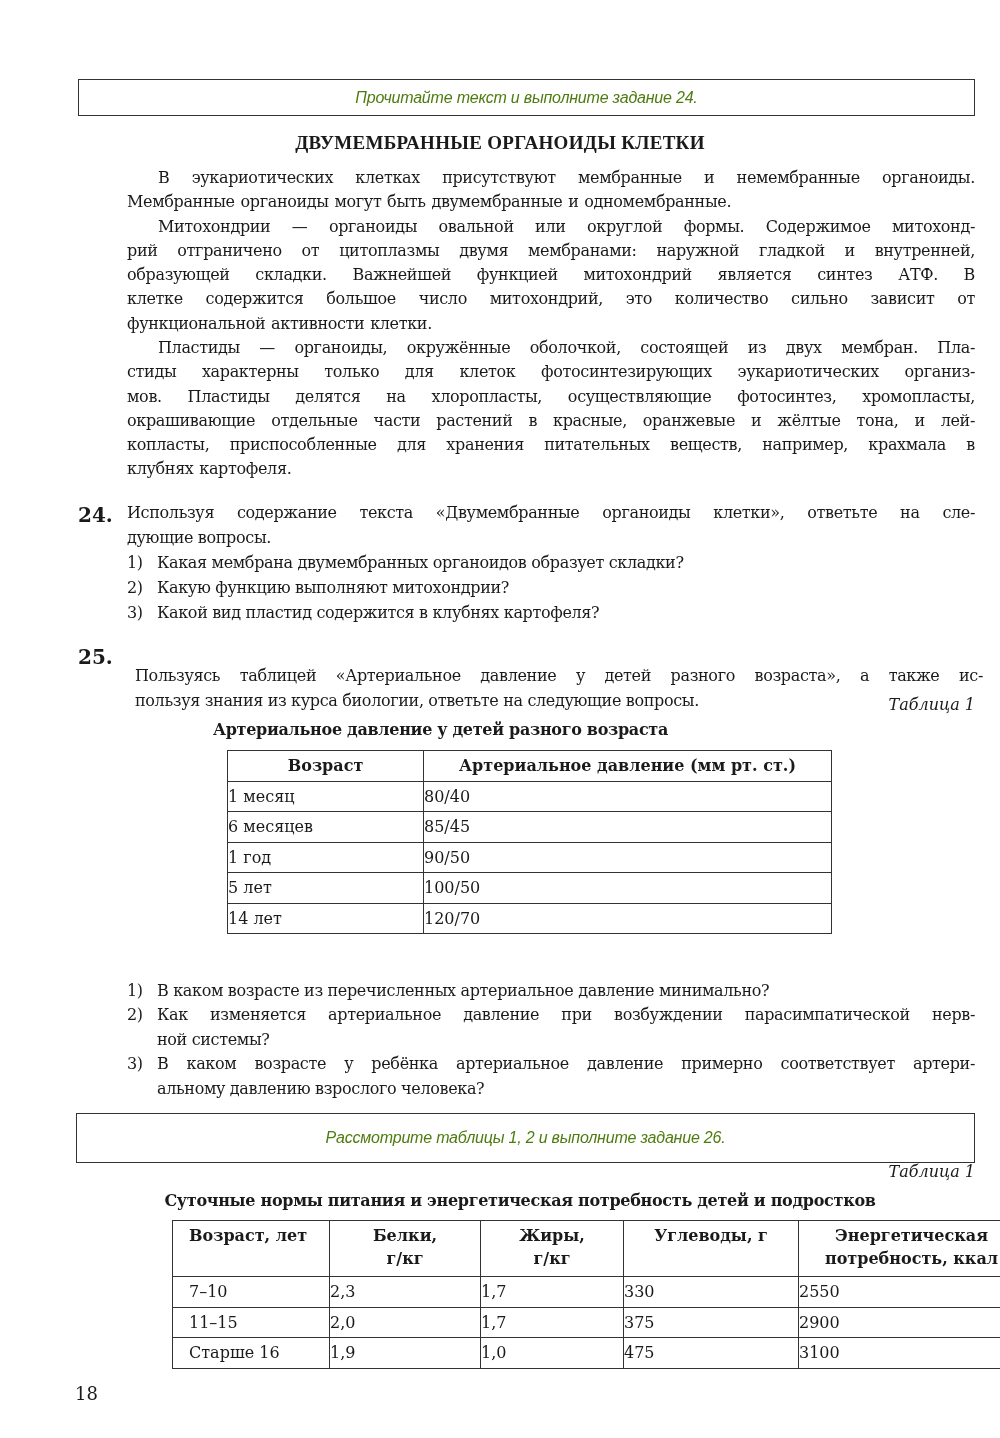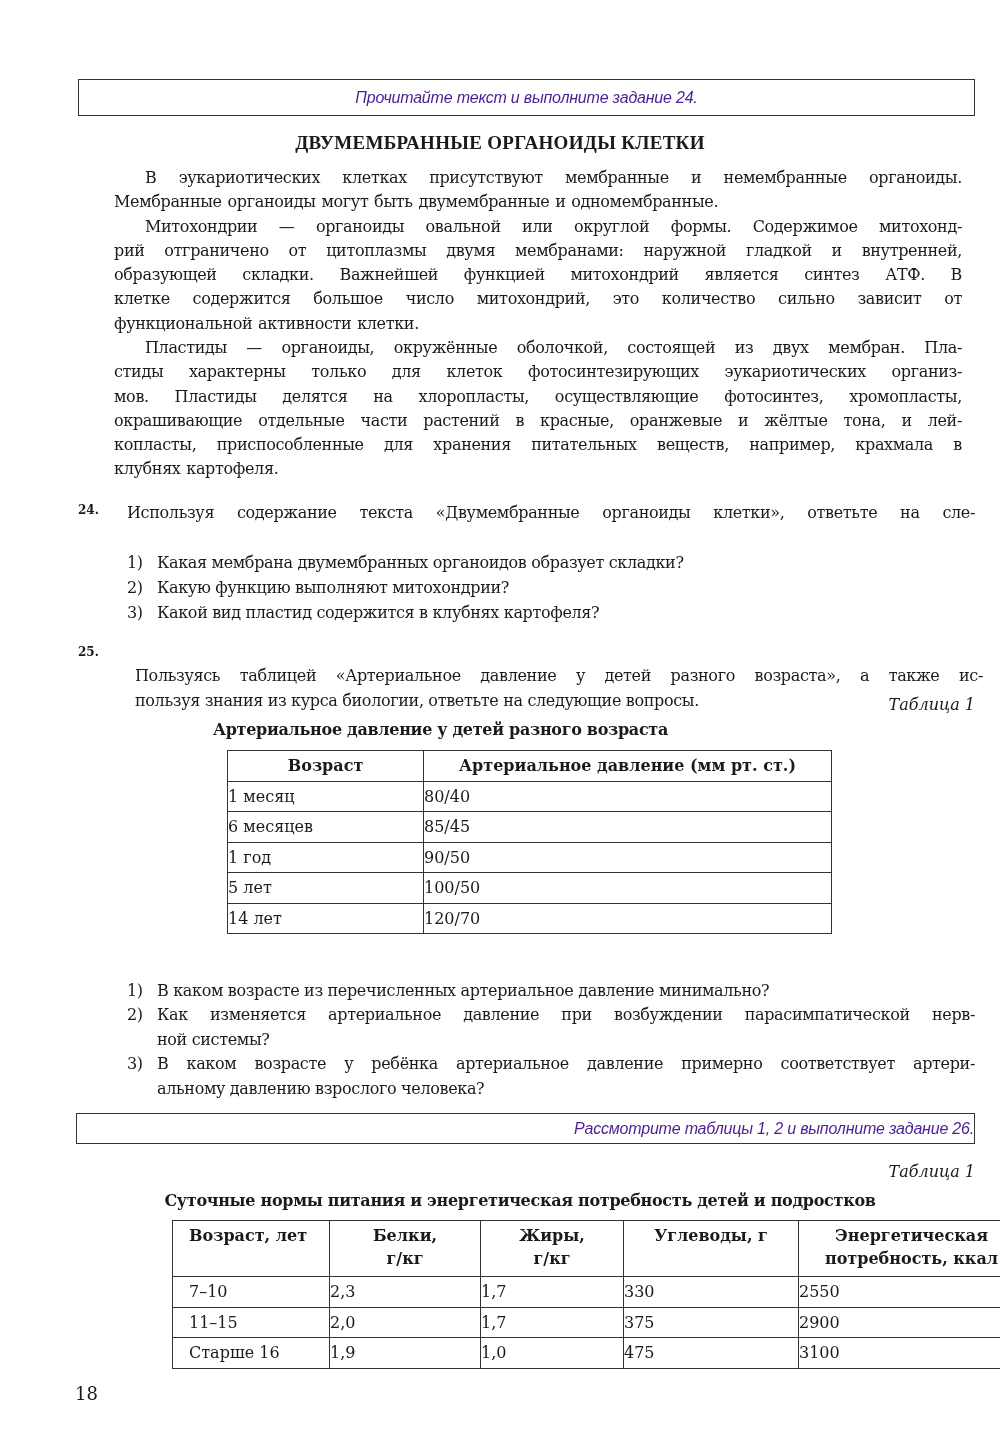--- a/index.html
+++ b/index.html
@@ -1,29 +1,29 @@
 <!DOCTYPE html>
 <html><head>
 <meta charset="utf-8">
 <style>
   html, body { margin: 0; padding: 0; background: #ffffff; }
   body { width: 1000px; height: 1438px; position: relative; overflow: hidden;
          font-family: "DejaVu Serif", "Liberation Serif", serif; color: #1a1a1a; }
   .instr-box { position: absolute; border: 1.3px solid #333; box-sizing: border-box;
                display: flex; align-items: center; justify-content: center;
                font-family: "Liberation Sans", "DejaVu Sans", sans-serif; font-style: italic;
-               font-size: 16px; color: #4c1d95; letter-spacing: -0.2px; }
+               font-size: 16px; color: #4d7c0f; letter-spacing: -0.2px; }
   .title { position: absolute; left: 0; width: 1000px; text-align: center; top: 132px;
            font-family: "Liberation Serif", serif; font-weight: bold; font-size: 19px; letter-spacing: 0.3px; }
-  .para { position: absolute; left: 114px; width: 848px; font-size: 16px; line-height: 24.3px;
+  .para { position: absolute; left: 127px; width: 848px; font-size: 16px; line-height: 24.3px;
           text-align: justify; font-family: "DejaVu Serif", serif; letter-spacing: -0.35px; word-spacing: 1px; }
   .para .line { display: block; height: 24.3px; white-space: nowrap; text-align-last: justify; text-align: justify; }
   .para .line.last { text-align-last: left; }
   .para .line.indent { padding-left: 31px; }
-  .qnum { position: absolute; left: 78px; font-weight: bold; font-size: 12px; font-family: "DejaVu Serif", serif; }
+  .qnum { position: absolute; left: 78px; font-weight: bold; font-size: 20px; font-family: "DejaVu Serif", serif; }
   .q { position: absolute; left: 127px; width: 848px; font-size: 16px; line-height: 24.5px;
        font-family: "DejaVu Serif", serif; letter-spacing: -0.35px; }
   .q .line { display: block; height: 24.5px; white-space: nowrap; text-align: justify; text-align-last: justify; }
   .q .line.last { text-align-last: left; }
   .sub { position: absolute; font-size: 16px; line-height: 24.5px; font-family: "DejaVu Serif", serif; letter-spacing: -0.35px; }
   .sub .n { position: absolute; left: 0; }
   .sub .t { position: absolute; left: 30px; white-space: nowrap; }
   .sub .t .line { display: block; height: 24.5px; text-align: justify; text-align-last: justify; }
   .sub .t .line.last { text-align-last: left; }
   .caption-right { position: absolute; right: 25px; font-style: italic; font-size: 16px;
@@ -66,20 +66,21 @@
   <span class="line">стиды характерны только для клеток фотосинтезирующих эукариотических организ-</span>
   <span class="line">мов. Пластиды делятся на хлоропласты, осуществляющие фотосинтез, хромопласты,</span>
   <span class="line">окрашивающие отдельные части растений в красные, оранжевые и жёлтые тона, и лей-</span>
   <span class="line">копласты, приспособленные для хранения питательных веществ, например, крахмала в</span>
   <span class="line last">клубнях картофеля.</span>
 </div>
 
 <div class="qnum" style="top:503px;">24.</div>
 <div class="q" style="top:501px;">
   <span class="line">Используя содержание текста «Двумембранные органоиды клетки», ответьте на сле-</span>
+  <span class="line last">дующие вопросы.</span>
 </div>
 <div class="sub" style="left:127px; top:551px; width:848px;">
   <span class="n">1)</span>
   <span class="t">
       <span class="line last">Какая мембрана двумембранных органоидов образует складки?</span>
     </span>
 </div>
 <div class="sub" style="left:127px; top:576px; width:848px;">
   <span class="n">2)</span>
   <span class="t">
@@ -144,21 +145,21 @@
   </span>
 </div>
 <div class="sub" style="left:127px; top:1052px; width:848px;">
   <span class="n">3)</span>
   <span class="t" style="width:818px;">
     <span class="line">В каком возрасте у ребёнка артериальное давление примерно соответствует артери-</span>
     <span class="line last">альному давлению взрослого человека?</span>
   </span>
 </div>
 
-<div class="instr-box" style="left:76px; top:1113px; width:899px; height:31px;justify-content:flex-end;">
+<div class="instr-box" style="left:76px; top:1113px; width:899px; height:50px;">
   <span>Рассмотрите таблицы 1, 2 и выполните задание 26.</span>
 </div>
 
 <div class="caption-right" style="top:1162px;">Таблица 1</div>
 <div class="table-title" style="top:1191px; left:0; width:1040px;">Суточные нормы питания и энергетическая потребность детей и подростков</div>
 
 <table id="nutr-table" style="left:124px; top:1220px; width:853px;margin-left:48px;">
   <tbody>
       <tr>
     <th class="left" style="width:140px;">

